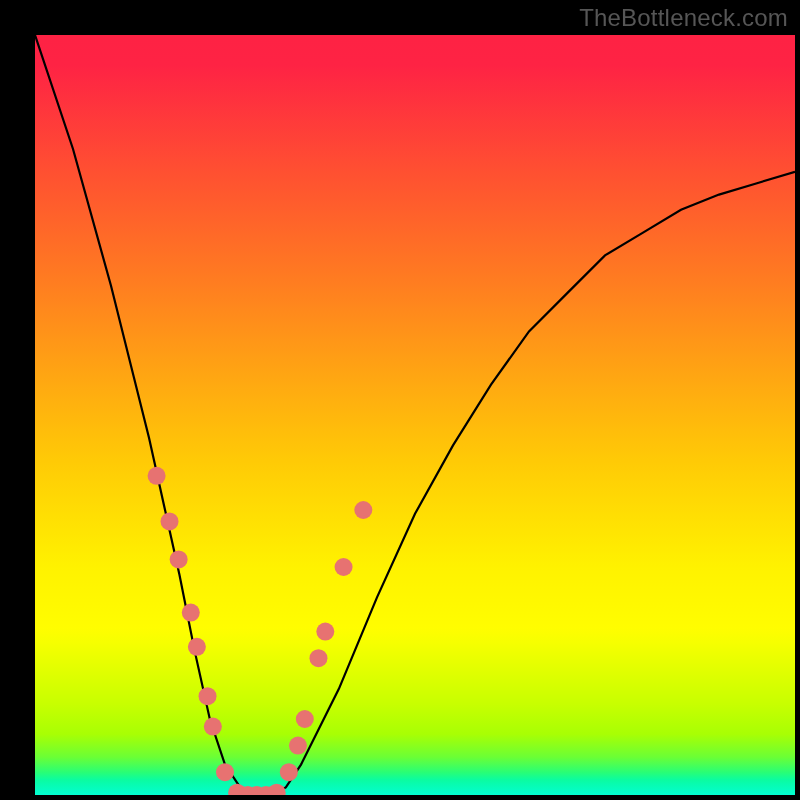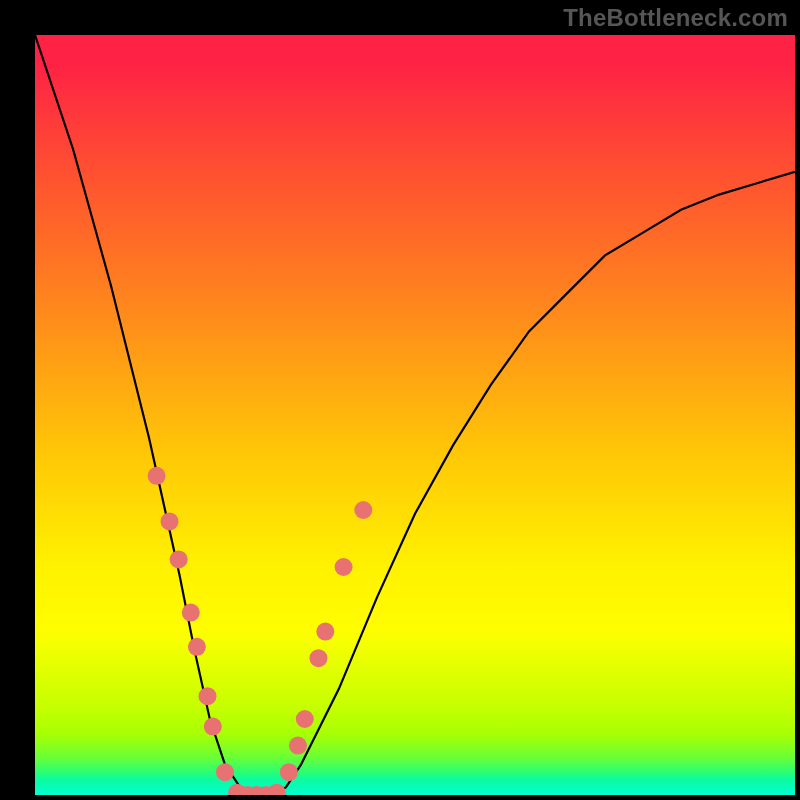--- a/index.html
+++ b/index.html
@@ -15,21 +15,21 @@
     width: 800px;
     height: 800px;
     background: #000;
   }
   .watermark {
     position: absolute;
     top: 4px;
     right: 12px;
     font-family: Arial, Helvetica, sans-serif;
     font-size: 24px;
-    font-weight: 700;
+    font-weight: 400;
     color: #565656;
     letter-spacing: 0.2px;
     z-index: 10;
   }
   .plot-area {
     position: absolute;
     left: 35px;
     top: 35px;
     width: 760px;
     height: 760px;

